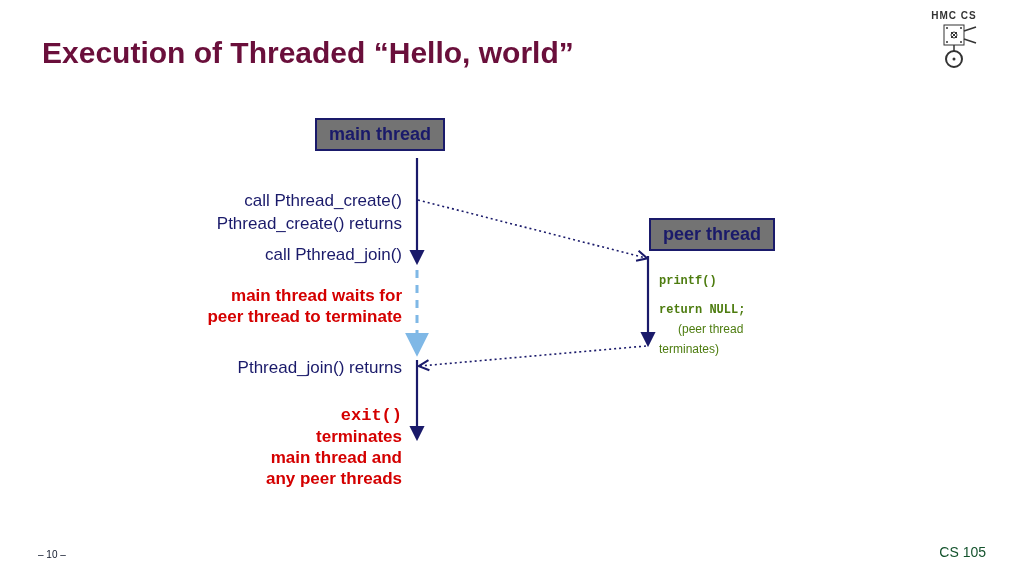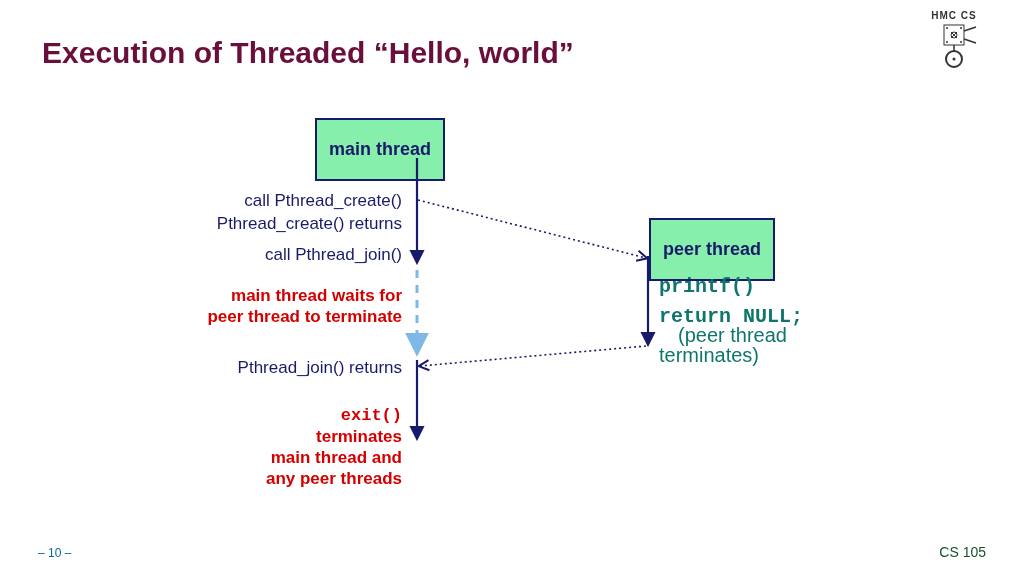--- a/index.html
+++ b/index.html
@@ -27,48 +27,48 @@
     width: 60px;
     height: 60px;
     font-size: 10px;
     color: #333;
     text-align: center;
   }
   .logo .txt { font-weight: bold; letter-spacing: 1px; }
   .logo svg { display: block; margin: 0 auto; }
   .box {
     position: absolute;
-    background: #86efac;
+    background: #737373;
     border: 2px solid #1a1a6a;
-    padding: 19px 12px;
+    padding: 4px 12px;
     font-weight: bold;
     font-size: 18px;
     color: #1a1a6a;
   }
   .label {
     position: absolute;
     font-size: 17px;
     color: #1a1a6a;
     text-align: right;
     line-height: 1.25;
   }
   .label.red { color: #d40000; font-weight: bold; text-align: right; }
   .mono { font-family: "Courier New", monospace; font-weight: bold; }
   .peer-label {
     position: absolute;
-    font-size: 20px;
-    color: #0f766e;
+    font-size: 12px;
+    color: #4d7c0f;
     line-height: 1.3;
   }
   .footer-left {
     position: absolute;
     bottom: 16px;
     left: 38px;
-    color: #0369a1;
-    font-size: 12px;
+    color: #0f172a;
+    font-size: 10px;
   }
   .footer-right {
     position: absolute;
     bottom: 16px;
     right: 38px;
     color: #14532d;
     font-size: 14px;
   }
   svg.diagram {
     position: absolute;

